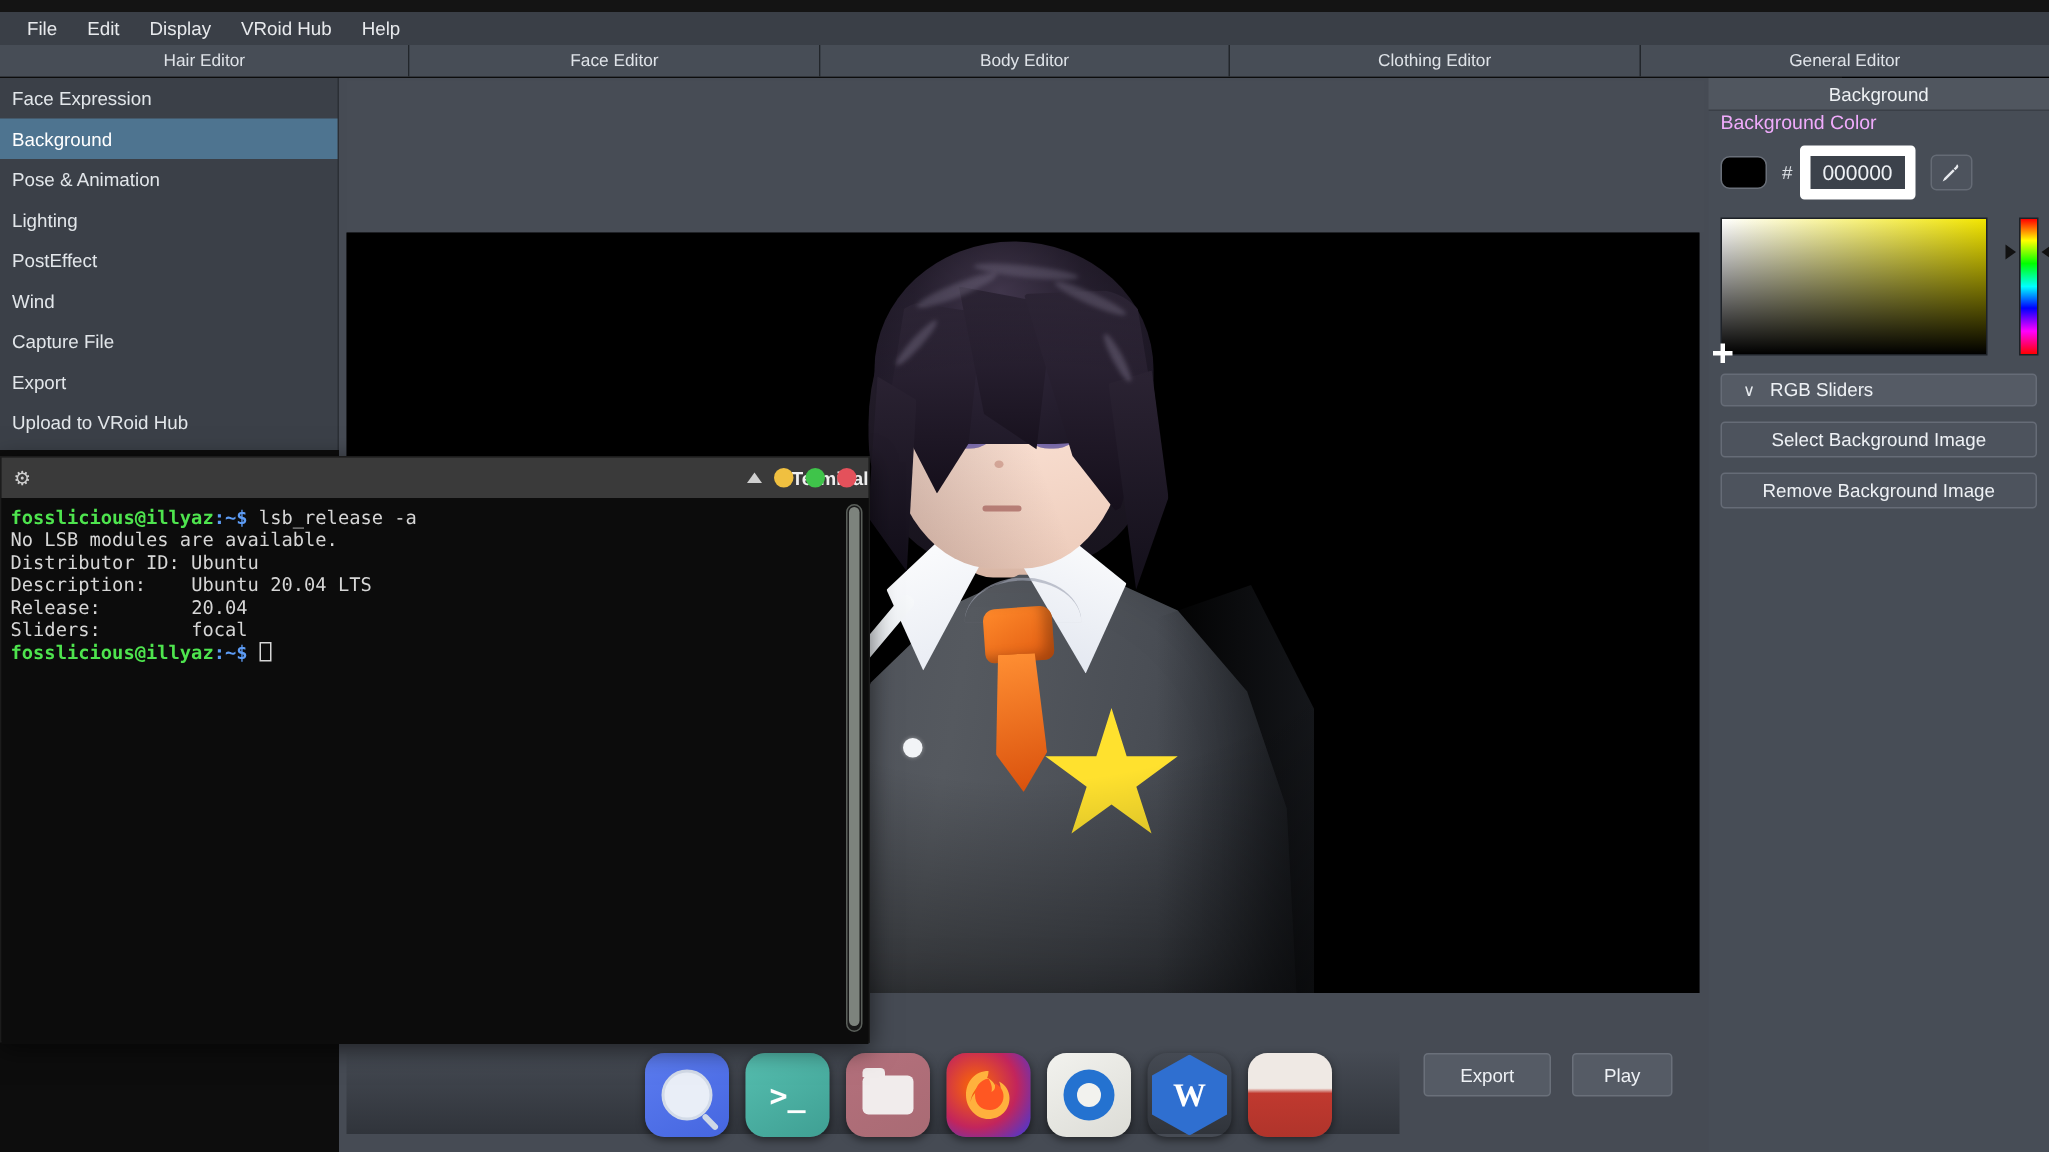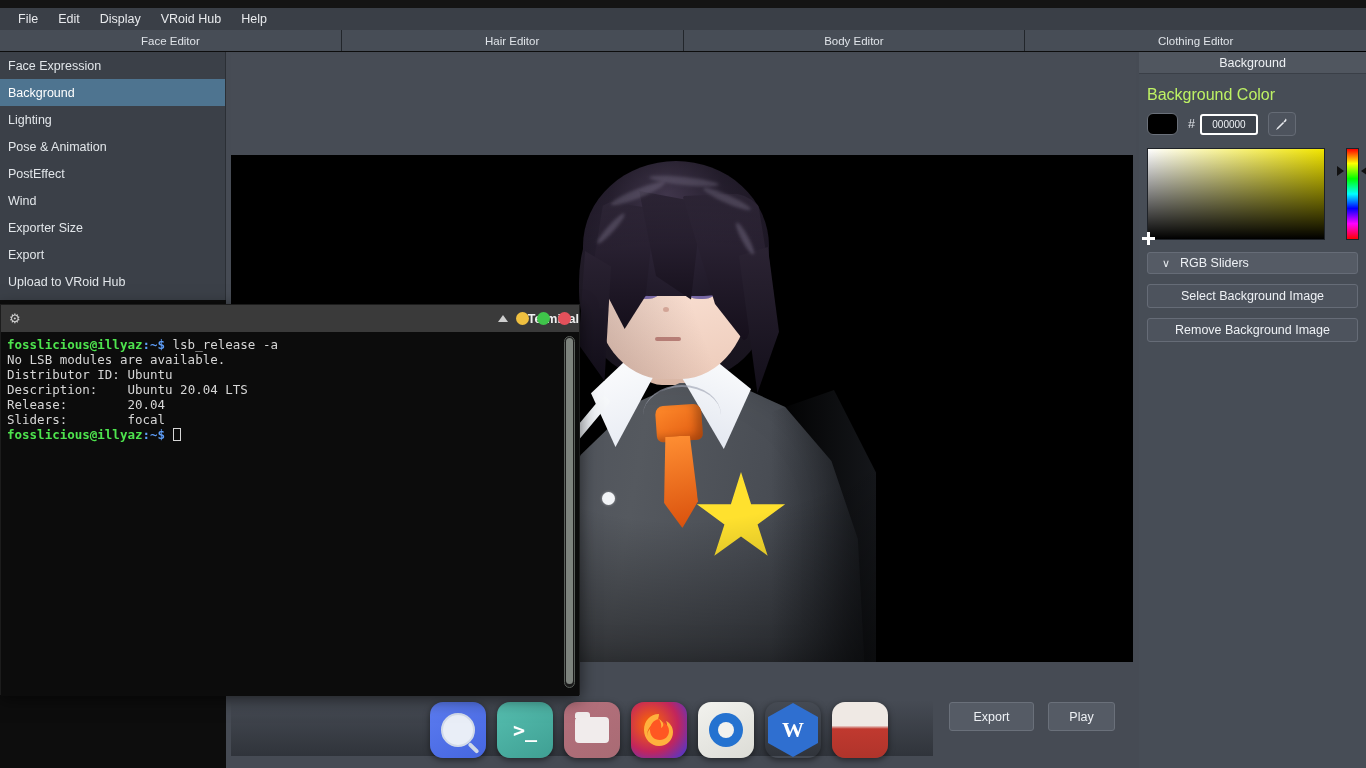--- a/index.html
+++ b/index.html
@@ -141,27 +141,27 @@
   .hl3{ left:470px; top:40px; width:52px; height:8px; transform:rotate(24deg); }
   .hl4{ left:360px; top:70px; width:40px; height:7px; transform:rotate(-48deg); }
   .hl5{ left:496px; top:80px; width:36px; height:7px; transform:rotate(62deg); }
   .vp-vig{ position:absolute; inset:0; pointer-events:none;
      background:radial-gradient(ellipse at 50% 45%, rgba(0,0,0,0) 35%, rgba(0,0,0,.75) 100%); }
 
   
   .rpanel{ position:absolute; left:1139px; top:52px; width:227px; height:716px; background:#474d56; }
   .rpanel-head{ height:22px; background:#50565f; color:#eef1f4; font-size:12.5px;
                 display:flex; align-items:center; justify-content:center; border-bottom:1px solid #3a3f47; }
-  .rp-label{ margin:12px 0 8px 8px; color:#bef264; font-size:16px; }
+  .rp-label{ margin:0 0 8px 8px; color:#f0abfc; font-size:13px; }
   .color-row{ display:flex; align-items:center; gap:10px; margin-left:8px; }
   .swatch{ width:31px; height:22px; border-radius:6px; background:#000; border:1px solid #6a707a; }
   .hexwrap{ display:flex; align-items:center; gap:5px; }
   .hash{ color:#dfe3e8; font-size:12.5px; }
-  .hexbox{ background:#3c424b; border:2px solid #ffffff; border-radius:3px;
-           color:#eef1f5; font-size:10px; padding:3px 8px; min-width:58px; text-align:center; }
+  .hexbox{ background:#3c424b; border:7px solid #ffffff; border-radius:3px;
+           color:#eef1f5; font-size:14px; padding:3px 8px; min-width:58px; text-align:center; }
   .picker-btn{ width:28px; height:24px; background:#4d535d; border:1px solid #656b75;
                border-radius:4px; display:flex; align-items:center; justify-content:center; }
   .sv-wrap{ position:relative; margin:12px 0 0 8px; display:flex; gap:8px; }
   .sv-box{ position:relative; width:178px; height:92px; border:1px solid #1e2228;
      background: linear-gradient(to top, #000 0%, rgba(0,0,0,0) 100%),
                  linear-gradient(to right, #ffffff 0%, #f2e500 100%); }
   .sv-cursor{ position:absolute; left:-6px; bottom:-6px; width:13px; height:13px; }
   .sv-cursor:before,.sv-cursor:after{ content:""; position:absolute; background:#fff; }
   .sv-cursor:before{ left:5px; top:0; width:3px; height:13px; }
   .sv-cursor:after{ left:0; top:5px; width:13px; height:3px; }
@@ -252,37 +252,38 @@
 
   <div class="menubar">
     <div class="mi">File</div>
     <div class="mi">Edit</div>
     <div class="mi">Display</div>
     <div class="mi">VRoid Hub</div>
     <div class="mi">Help</div>
   </div>
 
   <div class="tabbar">
+    <div class="tab">Hair Editor</div>
     <div class="tab">Face Editor</div>
-    <div class="tab">Hair Editor</div>
     <div class="tab">Body Editor</div>
     <div class="tab">Clothing Editor</div>
+    <div class="tab">General Editor</div>
   </div>
 
   <div class="center-bg"></div>
   <div class="gray-top"></div>
 
   <div class="sidebar">
     <div class="side-item">Face Expression</div>
     <div class="side-item sel">Background</div>
+    <div class="side-item">Pose &amp; Animation</div>
     <div class="side-item">Lighting</div>
-    <div class="side-item">Pose &amp; Animation</div>
     <div class="side-item">PostEffect</div>
     <div class="side-item">Wind</div>
-    <div class="side-item">Exporter Size</div>
+    <div class="side-item">Capture File</div>
     <div class="side-item">Export</div>
     <div class="side-item">Upload to VRoid Hub</div>
   </div>
 
   <div class="viewport">
     <div class="char">
       <div class="hair-back"></div>
       <div class="neck"></div>
       <div class="neck-shadow"></div>
       <div class="body-shape"></div>

